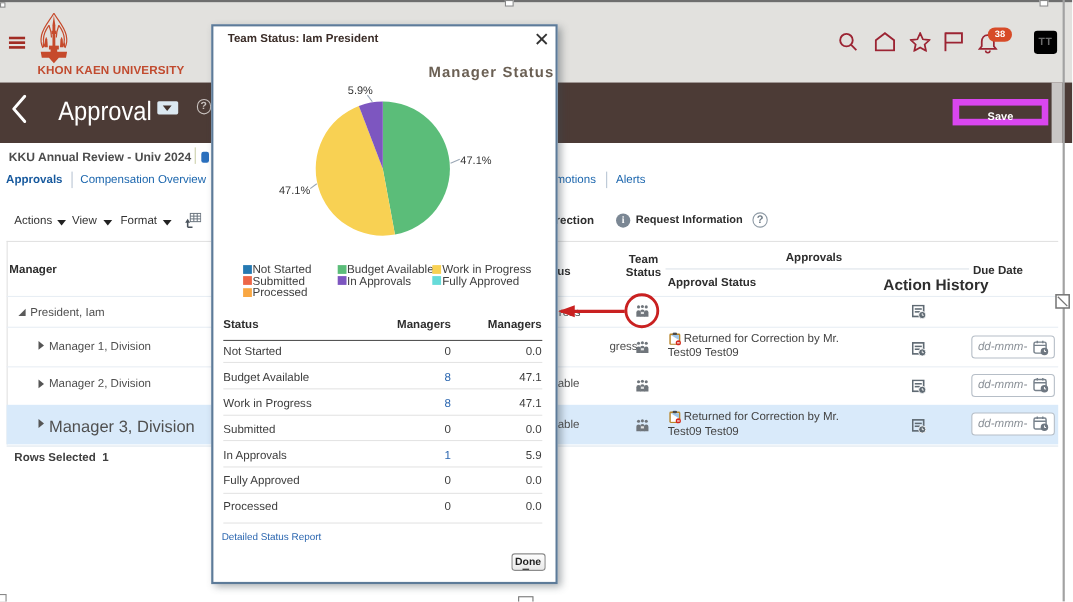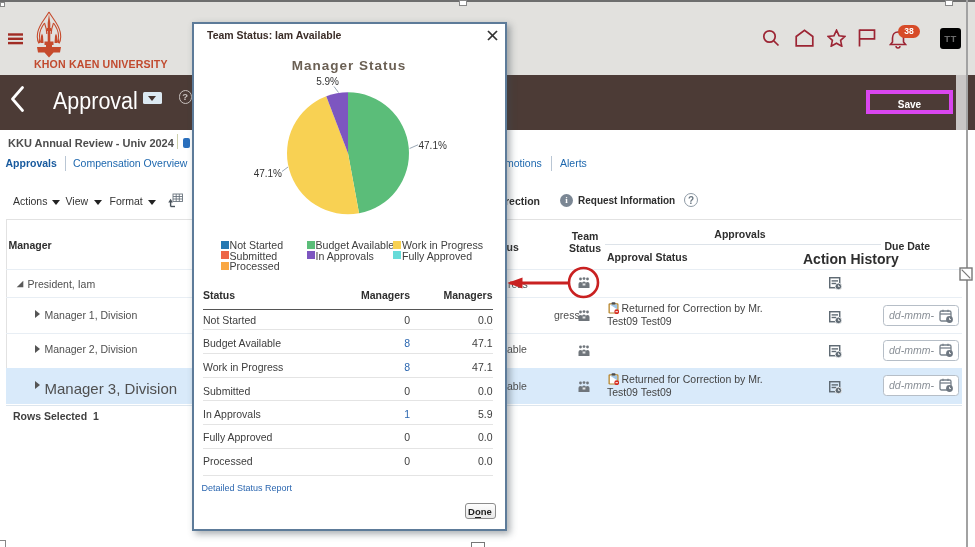--- a/index.html
+++ b/index.html
@@ -67,21 +67,21 @@
 
   <div class="abs" style="left:0;top:75px;width:975px;height:55px;background:#4c3b36;"></div>
   <div class="abs" style="left:956px;top:75px;width:10px;height:55px;background:#c9c6c5;"></div>
   <svg class="abs" style="left:11px;top:86px;" width="13" height="26" viewBox="0 0 13 26" fill="none" stroke="#fff" stroke-width="2.7" stroke-linecap="round" stroke-linejoin="round">
     <path d="M11.5,1.5 L1.5,13 L11.5,24.5"></path>
   </svg>
   <div class="abs" style="left:53px;top:88px;color:#fff;font-size:21.5px;font-weight:400;transform:scaleY(1.12);transform-origin:0 0;">Approval</div>
   <div class="abs" style="left:142.5px;top:91.5px;width:19.5px;height:12.5px;background:#dce9f2;border-radius:1.5px;"></div>
   <div class="abs" style="left:148px;top:95.5px;width:0;height:0;border-left:4.5px solid transparent;border-right:4.5px solid transparent;border-top:5.5px solid #42332e;"></div>
   <div class="abs" style="left:178.5px;top:90px;width:13.5px;height:13.5px;border:1.3px solid #c9c2bf;border-radius:50%;color:#c9c2bf;font-size:9.5px;font-weight:bold;text-align:center;line-height:12.5px;">?</div>
-  <div class="abs" style="left:866px;top:90px;width:87px;height:23.5px;border:4px solid #d946ef;color:#fff;font-size:10px;font-weight:bold;text-align:center;line-height:22.5px;">Save</div>
+  <div class="abs" style="left:866px;top:90px;width:87px;height:23.5px;border:6px solid #d946ef;color:#fff;font-size:10px;font-weight:bold;text-align:center;line-height:22.5px;">Save</div>
 
   <div class="abs" style="left:8px;top:136.5px;font-size:11px;font-weight:bold;color:#4d4d4d;">KKU Annual Review - Univ 2024</div>
   <div class="abs" style="left:176.5px;top:134px;width:1px;height:15px;background:#cdd0ab;"></div>
   <div class="abs" style="left:182.5px;top:138px;width:7px;height:10px;background:#2a6fbd;border-radius:2px;"></div>
 
   <div class="abs" style="left:5.5px;top:157px;font-size:10.5px;font-weight:bold;color:#185a9e;">Approvals</div>
   <div class="abs" style="left:64.5px;top:156px;width:1px;height:15px;background:#b9c6d4;"></div>
   <div class="abs" style="left:73px;top:157px;font-size:10.5px;color:#1d67ae;">Compensation Overview</div>
   <div class="abs" style="left:505px;top:157px;font-size:10.5px;color:#1d67ae;">motions</div>
   <div class="abs" style="left:550.5px;top:156px;width:1px;height:15px;background:#b9c6d4;"></div>
@@ -272,27 +272,27 @@
       <path d="M10.5,8.8 L10.5,10.6 L12,10.6" stroke="#fff" stroke-width="0.9" fill="none"></path>
     </svg>
 
   <svg class="abs" style="left:500px;top:262px;z-index:12;" width="110" height="42" viewBox="0 0 110 42">
     <circle cx="83.5" cy="20.5" r="14.5" fill="none" stroke="#c92121" stroke-width="2.6"></circle>
     <line x1="10" y1="21" x2="68" y2="21" stroke="#c92121" stroke-width="3"></line>
     <path d="M7.5,21 L22.5,15.5 L22.5,26.5 Z" fill="#c92121"></path>
   </svg>
 
   <div class="abs" style="left:192px;top:22px;width:314.5px;height:508.5px;background:#fff;border:2px solid #5d7b99;box-shadow:3px 3px 7px rgba(60,70,80,0.45);z-index:10;">
-    <div class="abs" style="left:13px;top:5px;font-size:10.5px;font-weight:bold;color:#3b2d28;">Team Status: Iam Available</div>
+    <div class="abs" style="left:13px;top:5px;font-size:10.5px;font-weight:bold;color:#3b2d28;">Team Status: Iam President</div>
     <svg class="abs" style="left:293px;top:6px;" width="11" height="11" viewBox="0 0 11 11" stroke="#333" stroke-width="1.7">
         <line x1="1" y1="1" x2="10" y2="10"></line>
         <line x1="10" y1="1" x2="1" y2="10"></line>
       </svg>
 
-    <div class="abs" style="left:0;top:33.5px;width:310px;text-align:center;font-size:13.5px;font-weight:bold;letter-spacing:1px;color:#6b6054;">Manager Status</div>
+    <div class="abs" style="left:0;top:33.5px;width:310px;text-align:right;font-size:13.5px;font-weight:bold;letter-spacing:1px;color:#6b6054;">Manager Status</div>
 
     <svg class="abs" style="left:2px;top:48px;" width="308" height="165" viewBox="0 0 308 165">
       <g transform="translate(152,81.3)">
         <path d="M0,0 L0,-61 A61,61 0 0 1 11.06,59.99 Z" fill="#5bbd79"></path>
         <path d="M0,0 L11.06,59.99 A61,61 0 0 1 -21.75,-56.99 Z" fill="#f8d153"></path>
         <path d="M0,0 L-21.75,-56.99 A61,61 0 0 1 0,-61 Z" fill="#7d56c0"></path>
       </g>
       <line x1="138" y1="14.5" x2="142.5" y2="20.5" stroke="#9aa7b5" stroke-width="1"></line>
       <line x1="213.6" y1="76.5" x2="222" y2="72.8" stroke="#9aa7b5" stroke-width="1"></line>
       <line x1="86" y1="99.5" x2="92" y2="95" stroke="#9aa7b5" stroke-width="1"></line>

